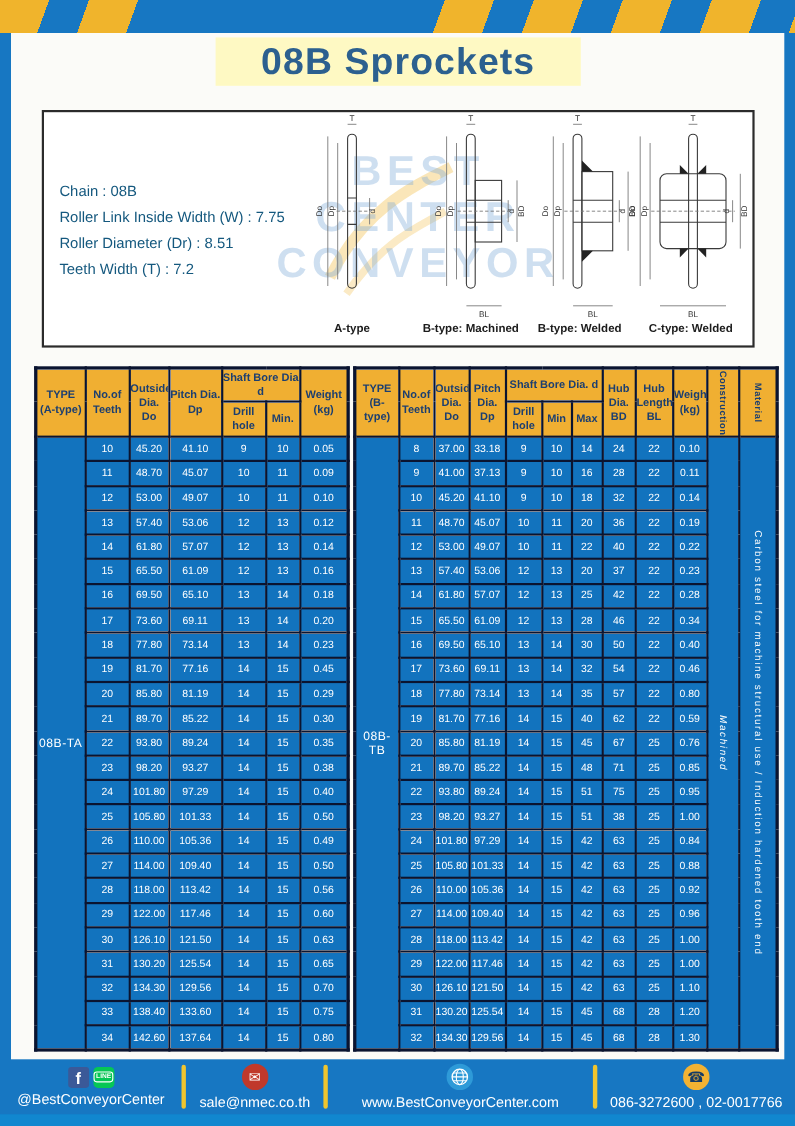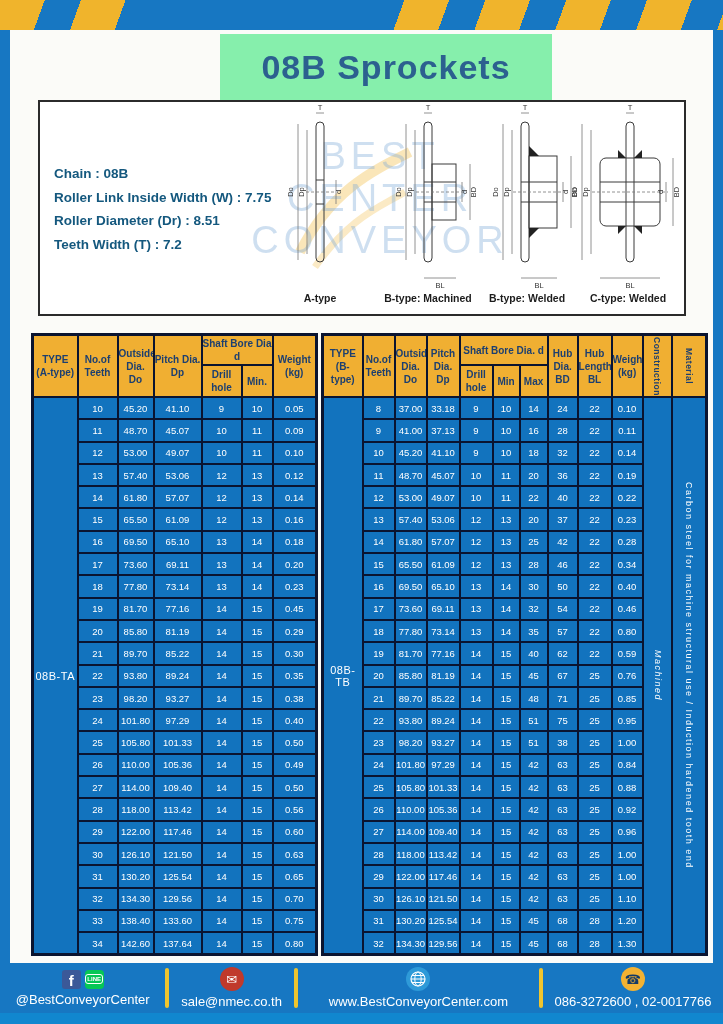--- a/index.html
+++ b/index.html
@@ -13,38 +13,38 @@
     background:
       linear-gradient(90deg, rgba(23,119,194,0) 0 130px, #1777C2 130px 385px, rgba(23,119,194,0) 385px 100%),
       repeating-linear-gradient(110deg, #F0B42C 0 42px, #1777C2 42px 76px);
   }
   
   .page{
     position:absolute;top:30px;left:10px;width:703px;height:933px;
     background:#FBFBF8;
   }
   .banner{
-    position:absolute;top:4px;left:186px;width:332px;height:67px;
-    background:#86efac;display:flex;align-items:center;justify-content:center;margin-left:24px;
+    position:absolute;top:4px;left:186px;width:332px;height:44px;
+    background:#fef9c3;display:flex;align-items:center;justify-content:center;
   }
   .banner h1{margin:0;font-size:34px;font-weight:bold;color:#2C608F;letter-spacing:1px}
 
   
   .diagram-box{
     position:absolute;top:70px;left:28px;width:644px;height:212px;
     border:2px solid #2B2B2B;background:#FFFFFF;overflow:hidden;
   }
   .watermark{
     position:absolute;left:175px;top:34px;width:330px;z-index:0;
-    text-align:center;line-height:1.1;font-weight:normal;font-size:38px;
+    text-align:center;line-height:1.1;font-weight:bold;font-size:38px;
     letter-spacing:5px;color:rgba(125,170,215,0.38);user-select:none;
   }
   .swoosh{position:absolute;left:240px;top:30px;z-index:0;opacity:.55}
   .specs{position:absolute;left:14px;top:60px;z-index:2}
-  .specs div{font-size:13.5px;font-weight:bold;color:#14587E;line-height:1.75;white-space:nowrap}
+  .specs div{font-size:13.5px;font-weight:normal;color:#14587E;line-height:1.75;white-space:nowrap}
   .drawings{position:absolute;left:0;top:0;z-index:1}
   .drawings text{font-family:"Liberation Sans",sans-serif}
   .dim-label{font-size:7.5px;fill:#333}
   .cap{font-size:10.5px;font-weight:bold;fill:#1C1C1C;text-anchor:middle}
   .tech{stroke:#3A3A3A;stroke-width:1;fill:none}
   .dimline{stroke:#777;stroke-width:.8;fill:none}
   .weld{fill:#222;stroke:none}
 
   
   .tables{position:absolute;top:303px;left:21px;display:flex;gap:3px;align-items:flex-start}

